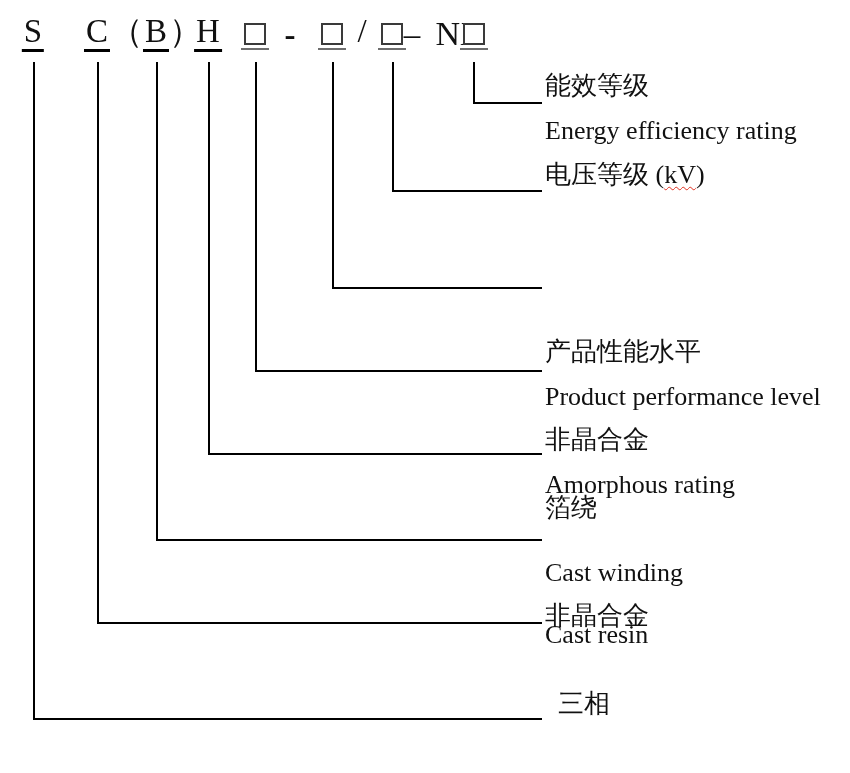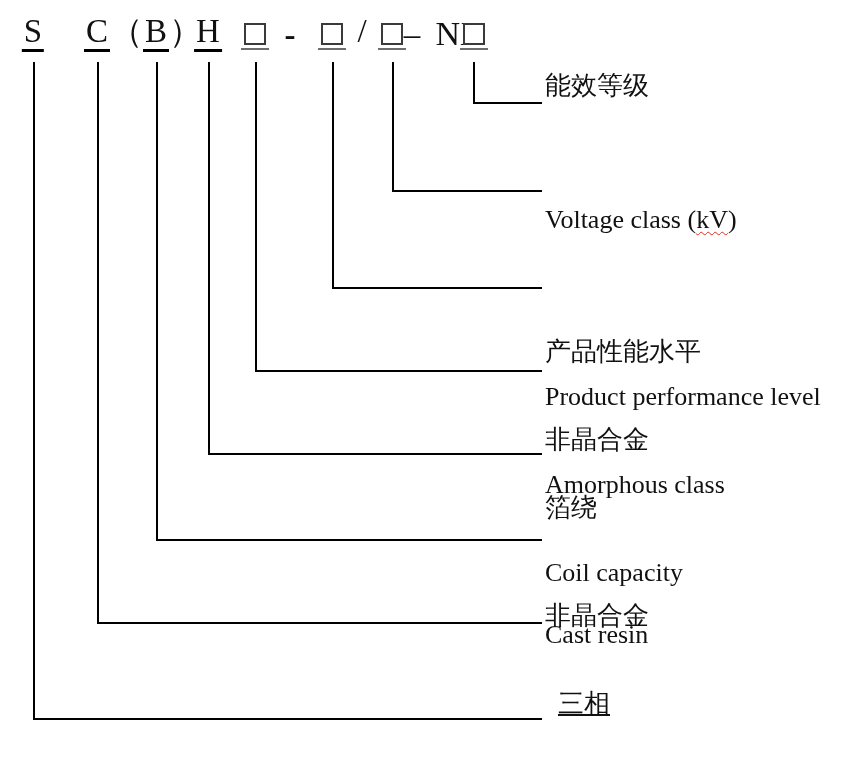--- a/index.html
+++ b/index.html
@@ -55,21 +55,21 @@
   }
   
   .lbl{
     position:absolute;
     left:545px;
     font-size:26px;
     line-height:30px;
     white-space:nowrap;
     color:var(--ink);
   }
-  .lbl.indent{padding-left:13px;text-decoration:underline;}
+  .lbl.indent{padding-left:13px;}
   .sq{
     text-decoration-line:underline;
     text-decoration-style:wavy;
     text-decoration-color:var(--red);
     text-decoration-thickness:1px;
     text-underline-offset:3px;
   }
 </style>
 </head>
 <body>
@@ -93,31 +93,32 @@
   <div class="conn" style="left:473px;top:62px;width:67px;height:40px"></div>
   <div class="conn" style="left:392px;top:62px;width:148px;height:128px"></div>
   <div class="conn" style="left:332px;top:62px;width:208px;height:225px"></div>
   <div class="conn" style="left:255px;top:62px;width:285px;height:308px"></div>
   <div class="conn" style="left:208px;top:62px;width:332px;height:391px"></div>
   <div class="conn" style="left:156px;top:62px;width:384px;height:477px"></div>
   <div class="conn" style="left:97px;top:62px;width:443px;height:560px"></div>
   <div class="conn" style="left:33px;top:62px;width:507px;height:656px"></div>
 
   <div class="lbl" style="top:71px"><span>能效等级</span><span class="sq"></span><span></span></div>
+  <div class="lbl" style="top:116px"><span>Energy efficiency rating</span><span class="sq"></span><span></span></div>
 
-  <div class="lbl" style="top:205px"><span>Voltage class (</span><span class="sq">kV</span><span>)</span></div>
+  <div class="lbl" style="top:160px"><span>电压等级  (</span><span class="sq">kV</span><span>)</span></div>
 
 
   <div class="lbl" style="top:337px"><span>产品性能水平</span><span class="sq"></span><span></span></div>
   <div class="lbl" style="top:425px"><span>非晶合金</span><span class="sq"></span><span></span></div>
 
   <div class="lbl" style="top:382px"><span>Product performance level</span><span class="sq"></span><span></span></div>
-  <div class="lbl" style="top:470px"><span>Amorphous class</span><span class="sq"></span><span></span></div>
+  <div class="lbl" style="top:470px"><span>Amorphous rating</span><span class="sq"></span><span></span></div>
 
   <div class="lbl" style="top:493px"><span>箔绕</span><span class="sq"></span><span></span></div>
-  <div class="lbl" style="top:558px"><span>Coil capacity</span><span class="sq"></span><span></span></div>
+  <div class="lbl" style="top:558px"><span>Cast winding</span><span class="sq"></span><span></span></div>
 
   <div class="lbl" style="top:601px"><span>非晶合金</span><span class="sq"></span><span></span></div>
   <div class="lbl" style="top:620px"><span>Cast resin</span><span class="sq"></span><span></span></div>
 
   <div class="lbl indent" style="top:689px"><span>三相</span><span class="sq"></span><span></span></div>
 
 </div>
 
 </body></html>

